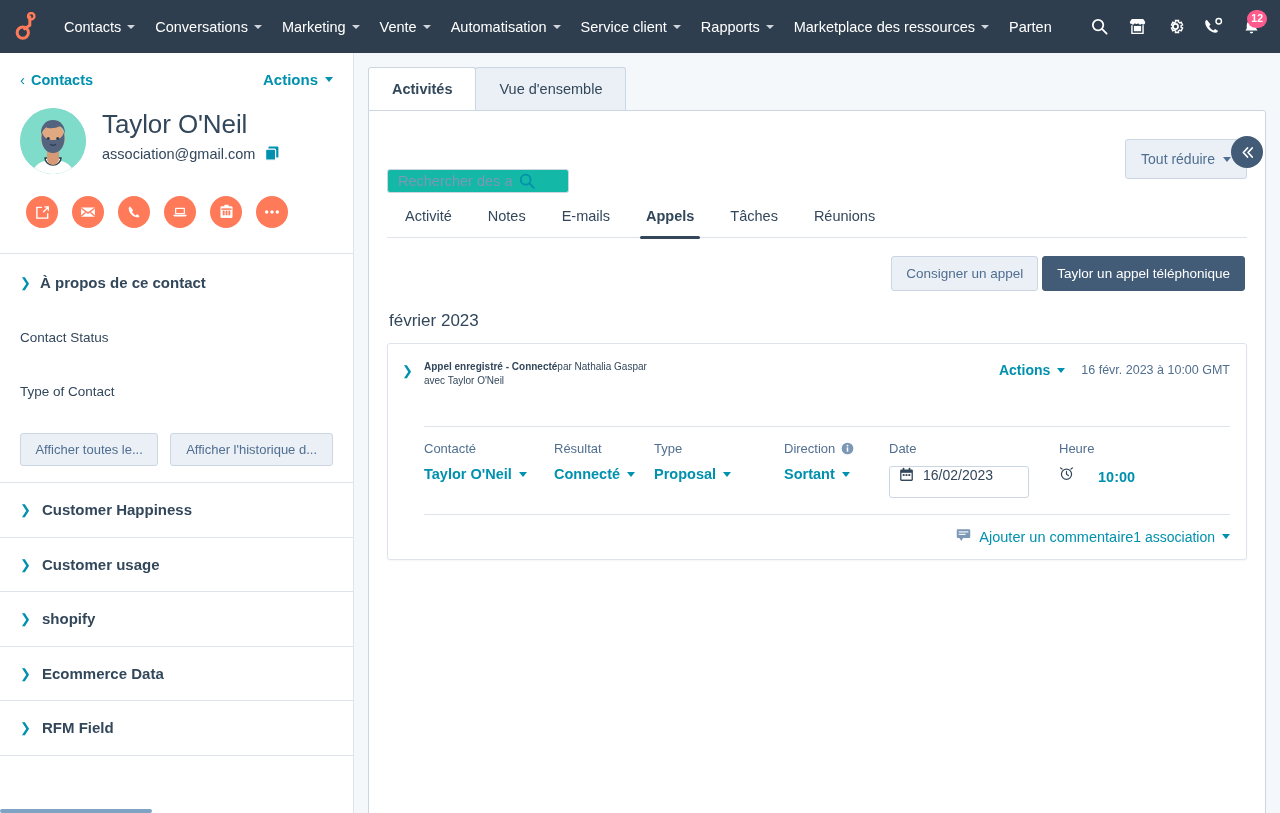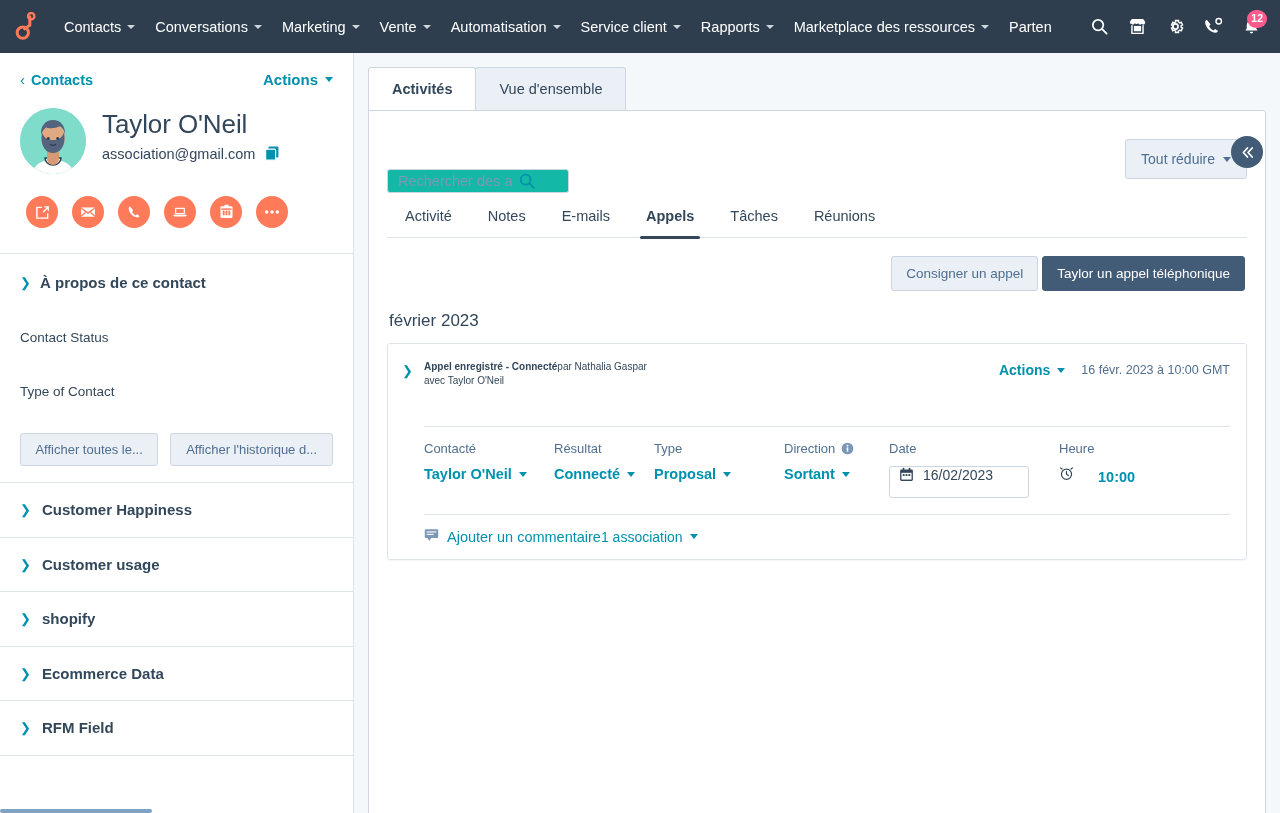--- a/index.html
+++ b/index.html
@@ -210,21 +210,21 @@
   .info-ic { margin-left: 6px; display: inline-flex; align-items: center; }
   .date-input {
     border: 1px solid #cbd6e2; border-radius: 3px; height: 32px; width: 140px;
     display: flex; align-items: flex-start; padding: 0 9px; gap: 9px; background: #fff;
     cursor: pointer;
   }
   .date-input .dv { font-size: 14px; color: #33475b; }
   .time-val { display: flex; align-items: flex-end; gap: 24px; cursor: pointer; }
   .time-val .tv { font-size: 14.5px; color: #0091ae; font-weight: 700; }
   .card-foot {
-    display: flex; align-items: center; justify-content: flex-start;
+    display: flex; align-items: center; justify-content: flex-end;
     margin: 16px 16px 0 36px; border-top: 1px solid #dfe3eb; padding: 13px 0 14px 0;
   }
   .comment { display: flex; align-items: center; gap: 8px; color: #0091ae;
              font-size: 14.5px; cursor: pointer; }
   .assoc { color: #0091ae; font-size: 14px; cursor: pointer; display: flex;
            align-items: center; }
   .assoc .caret {
     display: inline-block; margin-left: 7px; width: 0; height: 0;
     border-left: 4.5px solid transparent; border-right: 4.5px solid transparent;
     border-top: 5px solid #0091ae;

